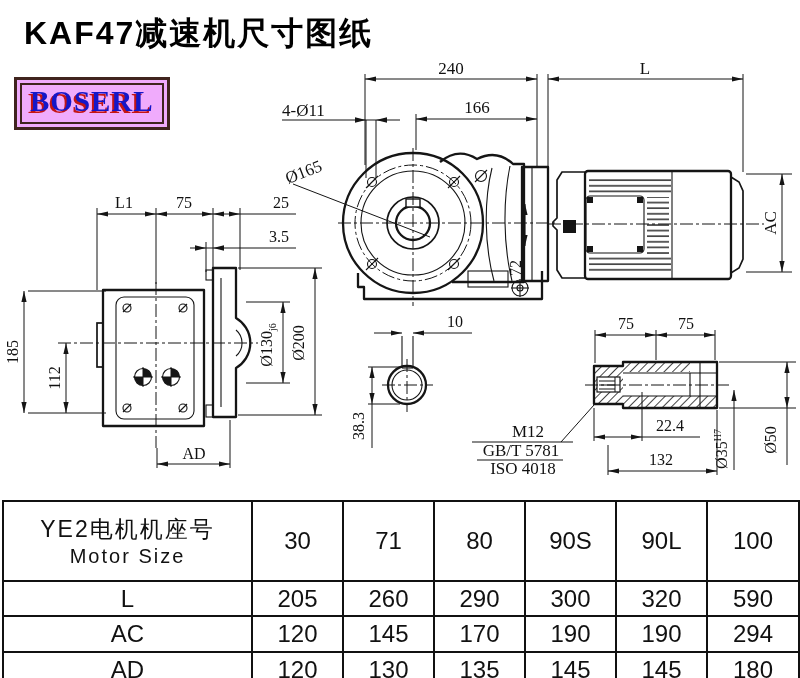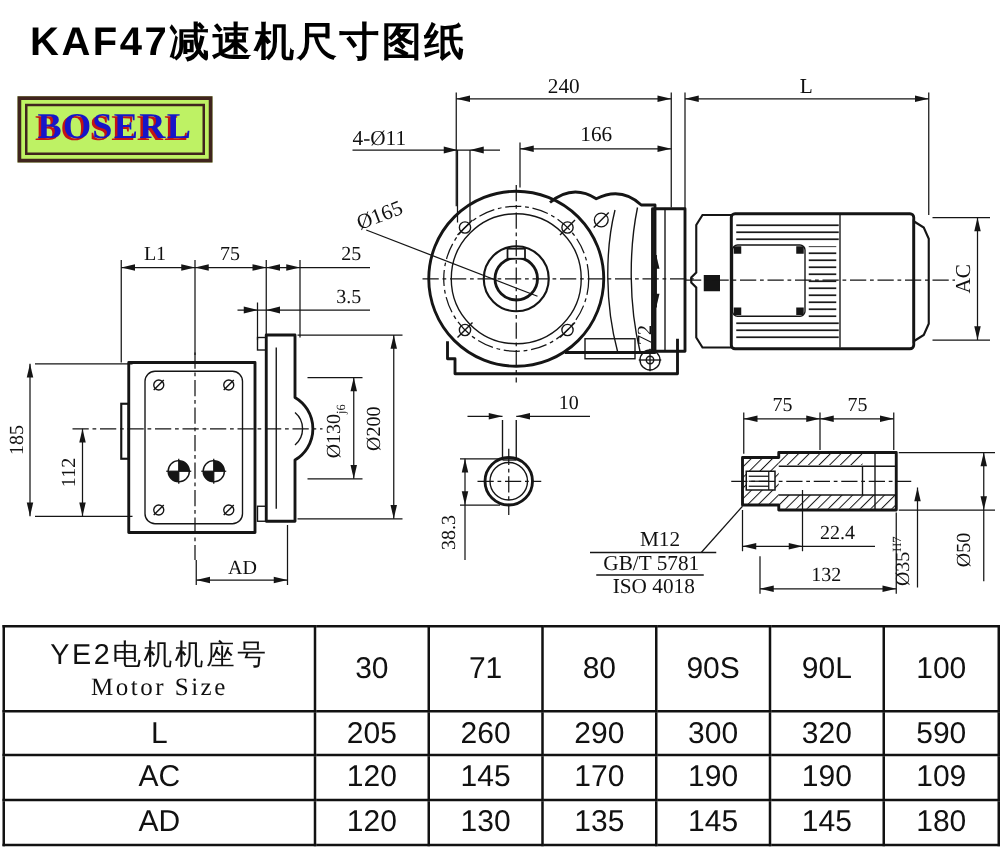--- a/index.html
+++ b/index.html
@@ -1,40 +1,40 @@
 <!DOCTYPE html>
 <html><head>
 <meta charset="utf-8">
 <style>
   html,body{margin:0;padding:0;background:#fff;}
   .page{position:relative;width:800px;height:678px;background:#fff;overflow:hidden;
         font-family:"Liberation Sans",sans-serif;color:#111;}
   .title{position:absolute;left:24px;top:12px;font-size:32px;font-weight:bold;
          letter-spacing:2px;color:#000000;white-space:nowrap;}
-  .logo{position:absolute;left:14px;top:77px;border:3px solid #40241e;background:#bef264;padding:3px;}
+  .logo{position:absolute;left:14px;top:77px;border:3px solid #40241e;background:#f0abfc;padding:3px;}
   .logo-inner{border:2px solid #40241e;padding:0 8px;line-height:32px;}
   .logo-inner span{font-family:"Liberation Serif",serif;font-size:29px;font-weight:bold;
          color:#1616c8;text-shadow:-2px 2px 0 #c41414;letter-spacing:1px;}
   svg{position:absolute;left:0;top:0;}
   svg text{font-family:"Liberation Serif",serif;fill:#111;}
   .dtx{font-size:17px;}
   .dtx2{font-size:16px;}
   .ext{stroke:#151515;stroke-width:1;fill:none;}
   .dim{stroke:#151515;stroke-width:1;fill:none;marker-start:url(#mS);marker-end:url(#mE);}
   .dimE{stroke:#151515;stroke-width:1;fill:none;marker-end:url(#mE);}
   .cl{stroke:#151515;stroke-width:1;fill:none;stroke-dasharray:13 3 3 3;}
   .bold{stroke:#151515;stroke-width:2.3;fill:none;stroke-linejoin:round;}
   .med{stroke:#151515;stroke-width:1.7;fill:none;}
   .thin{stroke:#151515;stroke-width:1.1;fill:none;}
   table.spec{position:absolute;left:2px;top:500px;width:796px;height:175px;
          border-collapse:collapse;table-layout:fixed;}
   table.spec td{border:2.5px solid #111;text-align:center;vertical-align:middle;
          font-size:24px;padding:0;}
   .hcn{font-size:23px;letter-spacing:2px;}
-  .hen{font-family:Liberation Serif, serif;font-size:20px;letter-spacing:2px;}
+  .hen{font-family:Liberation Sans, sans-serif;font-size:20px;letter-spacing:2px;}
 </style>
 </head>
 <body>
 
 <div class="page">
 
   <div class="title">KAF47减速机尺寸图纸</div>
 
   <div class="logo">
     <div class="logo-inner">
@@ -293,21 +293,21 @@
     <colgroup>
       <col style="width:249px">
         <col style="width:91px">
         <col style="width:91px">
       <col style="width:91px">
         <col style="width:91px">
         <col style="width:91px">
         <col style="width:92px">
     </colgroup>
     <tbody>
-      <tr style="height:68px">
+      <tr style="height:80px">
         <td>
           <div class="hcn">YE2电机机座号</div>
           <div class="hen">Motor Size</div>
         </td>
         <td>30</td>
         <td>71</td>
         <td>80</td>
         <td>90S</td>
         <td>90L</td>
         <td>100</td>
@@ -321,21 +321,21 @@
         <td>320</td>
         <td>590</td>
       </tr>
       <tr style="height:36px">
         <td>AC</td>
         <td>120</td>
         <td>145</td>
         <td>170</td>
         <td>190</td>
         <td>190</td>
-        <td>109</td>
+        <td>294</td>
       </tr>
       <tr style="height:36px">
         <td>AD</td>
         <td>120</td>
         <td>130</td>
         <td>135</td>
         <td>145</td>
         <td>145</td>
         <td>180</td>
       </tr>

